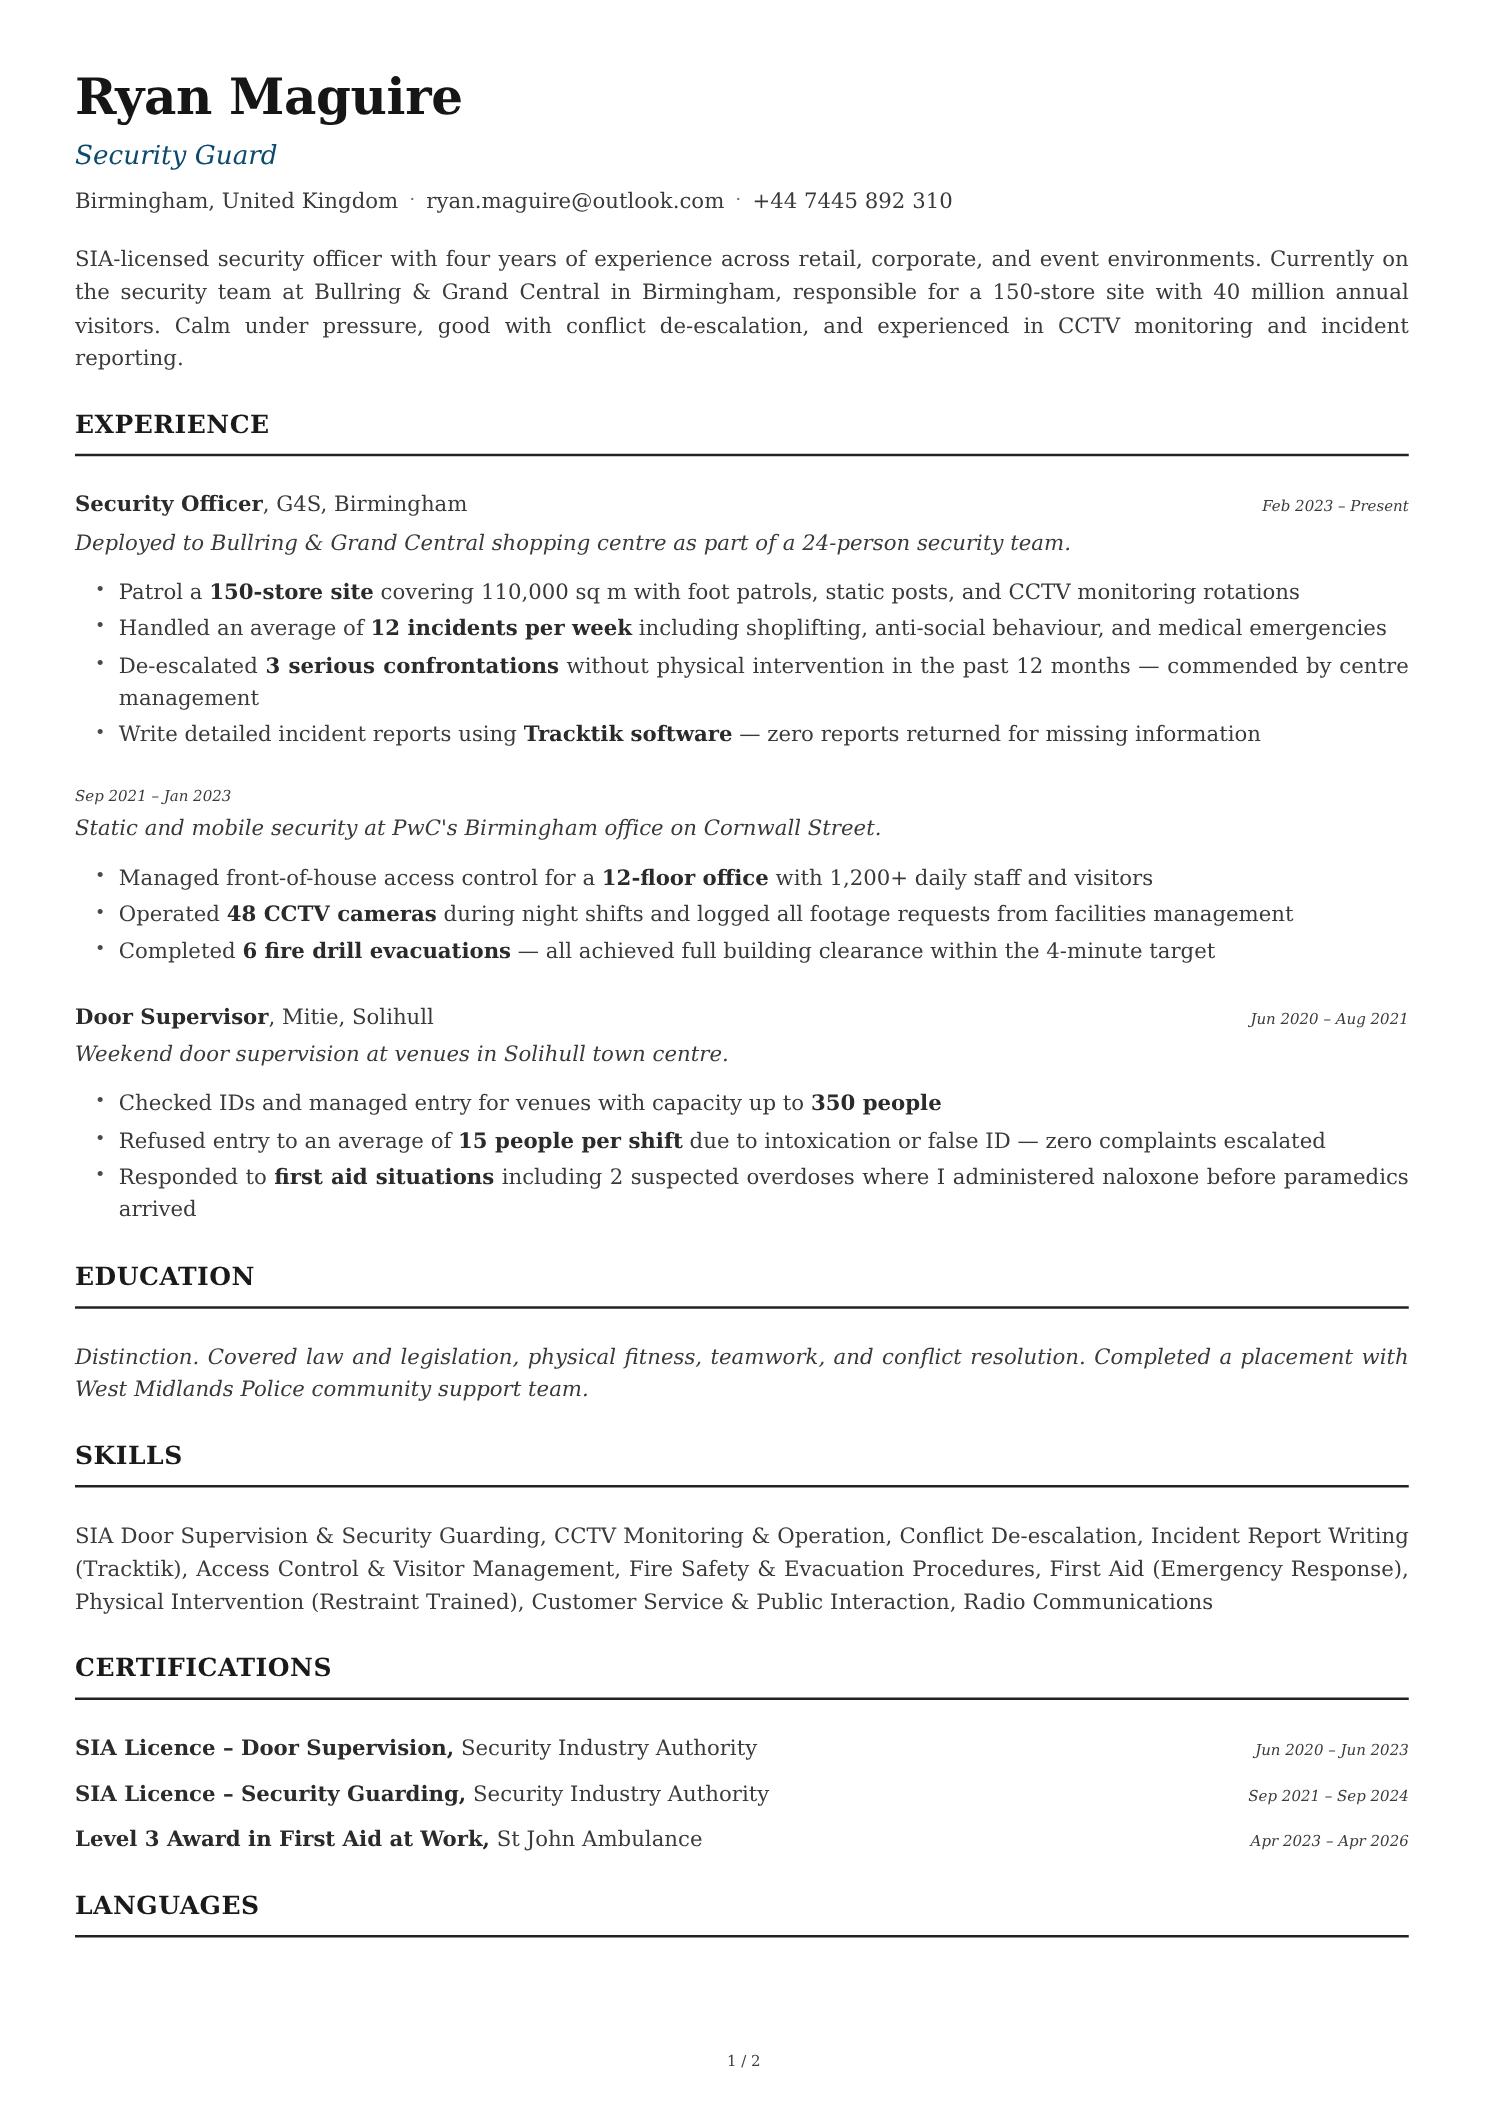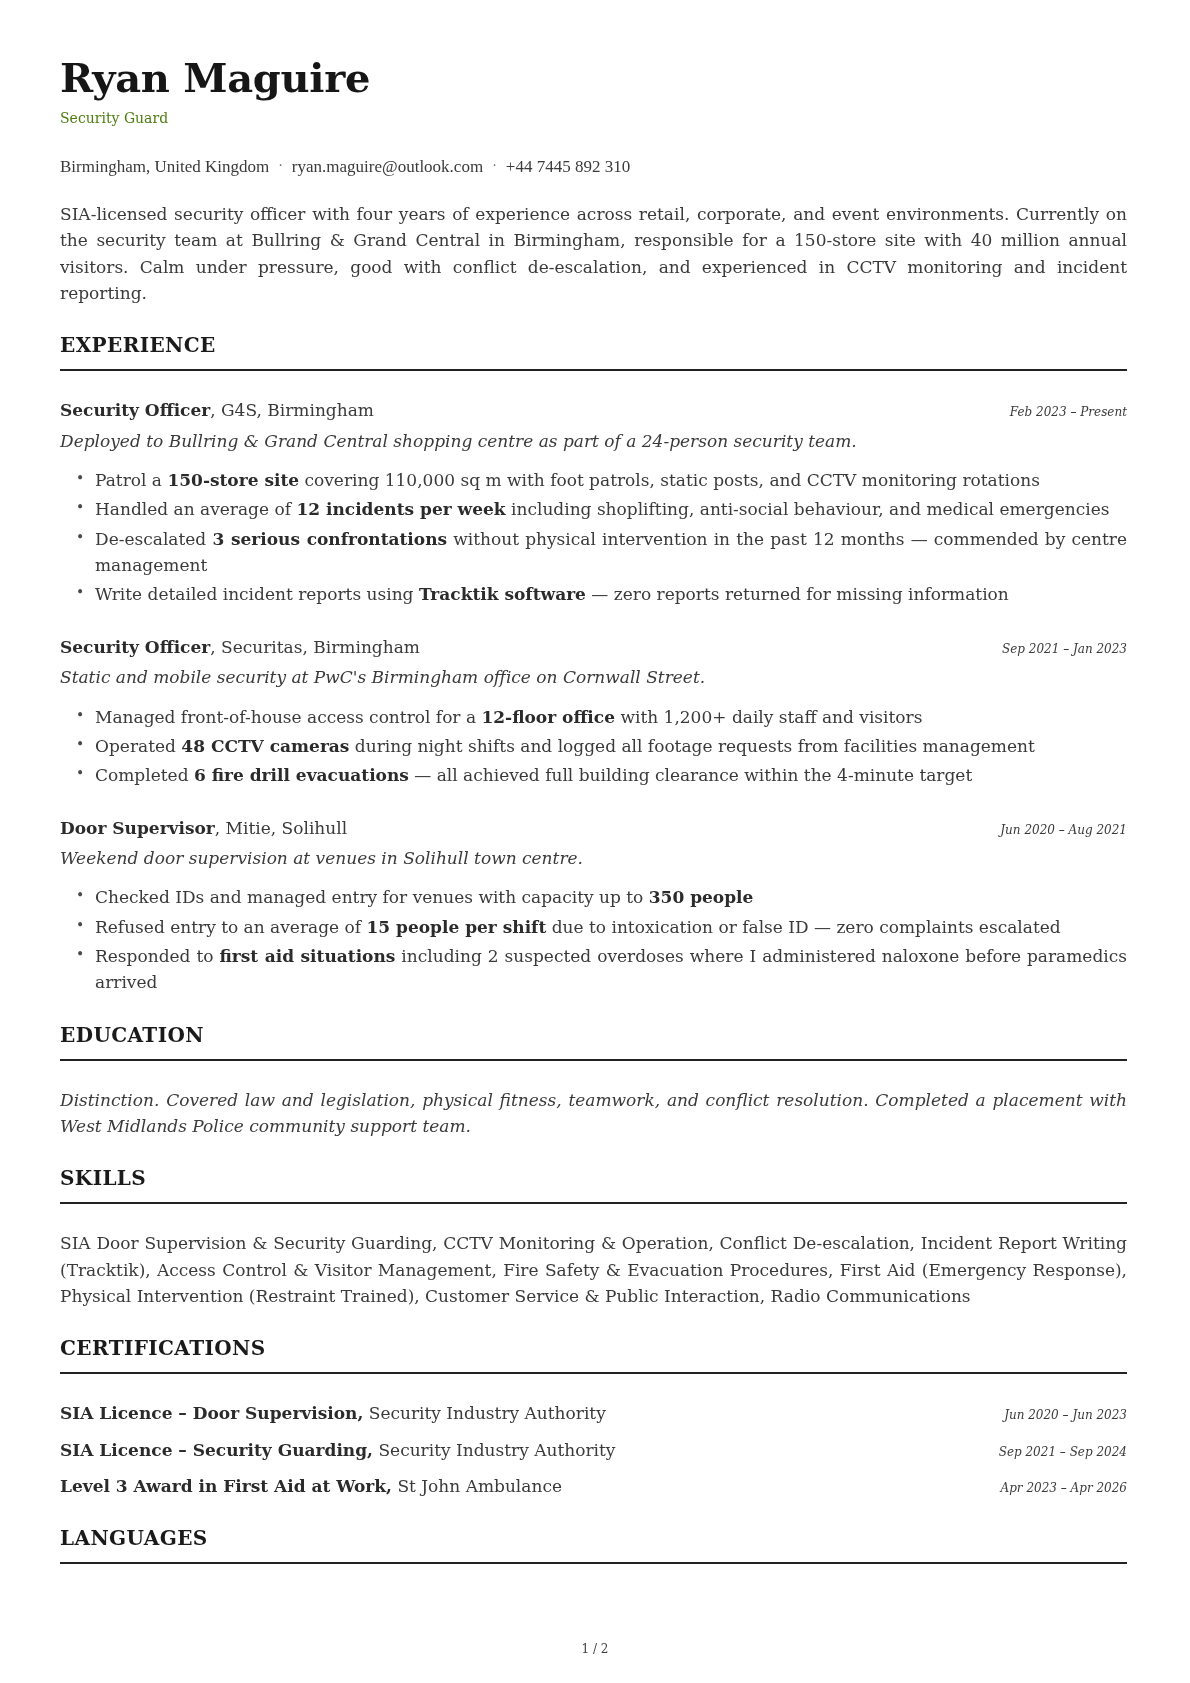--- a/index.html
+++ b/index.html
@@ -17,28 +17,28 @@
 
   h1.name {
     font-size: 40px;
     line-height: 1.1;
     font-weight: 700;
     color: #161616;
     letter-spacing: -0.3px;
   }
   .headline {
     margin-top: 8px;
-    font-size: 14px;
-    color: #4d7c0f;
+    font-style: italic;
+    font-size: 21px;
+    color: #0c4a6e;
   }
   .contact {
-    margin-top: 24px;
+    margin-top: 7px;
     font-size: 17px;
     color: #3a3a3a;
-    font-family: Liberation Serif, serif;
   }
   .contact .sep {
     display: inline-block;
     margin: 0 9px;
     color: #6a6a6a;
     font-size: 14px;
     vertical-align: 2px;
   }
   p.summary {
     margin-top: 21px;
@@ -136,21 +136,20 @@
           <p class="entry-desc">Deployed to Bullring &amp; Grand Central shopping centre as part of a 24-person security team.</p>
           <ul class="bullets">
             <li>Patrol a <strong>150-store site</strong> covering 110,000 sq m with foot patrols, static posts, and CCTV monitoring rotations</li>
             <li>Handled an average of <strong>12 incidents per week</strong> including shoplifting, anti-social behaviour, and medical emergencies</li>
             <li>De-escalated <strong>3 serious confrontations</strong> without physical intervention in the past 12 months — commended by centre management</li>
             <li>Write detailed incident reports using <strong>Tracktik software</strong> — zero reports returned for missing information</li>
           </ul>
         </div>
         <div class="entry">
           <div class="entry-head">
-            <div class="entry-title"><strong>Security Officer</strong>, Securitas, Birmingham</div>
             <div class="entry-dates">Sep 2021 – Jan 2023</div>
           </div>
           <p class="entry-desc">Static and mobile security at PwC's Birmingham office on Cornwall Street.</p>
           <ul class="bullets">
             <li>Managed front-of-house access control for a <strong>12-floor office</strong> with 1,200+ daily staff and visitors</li>
             <li>Operated <strong>48 CCTV cameras</strong> during night shifts and logged all footage requests from facilities management</li>
             <li>Completed <strong>6 fire drill evacuations</strong> — all achieved full building clearance within the 4-minute target</li>
           </ul>
         </div>
         <div class="entry">

